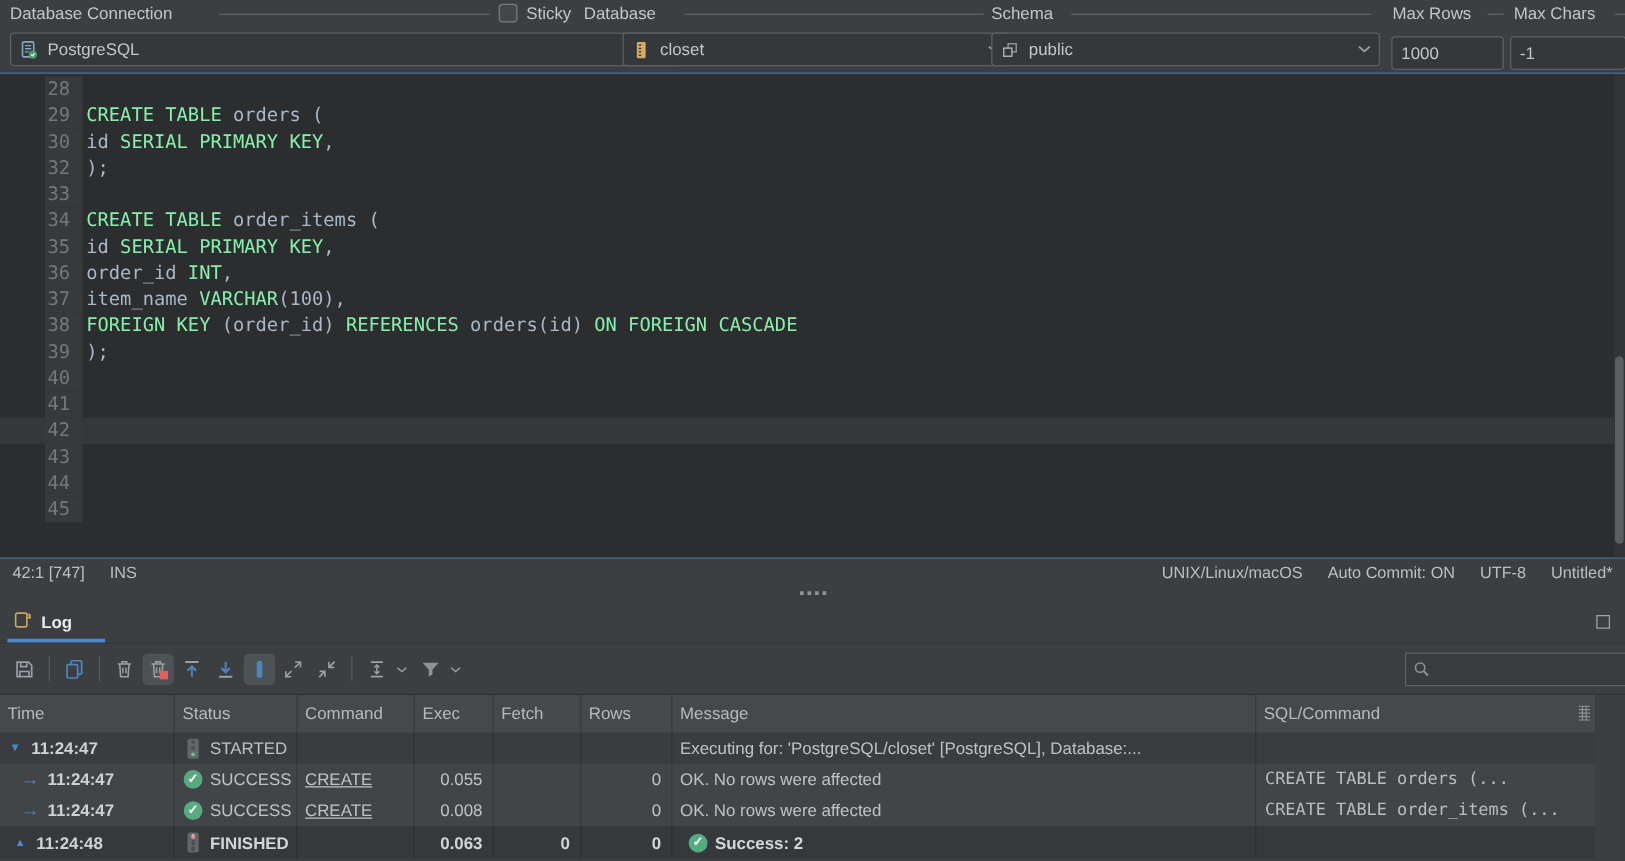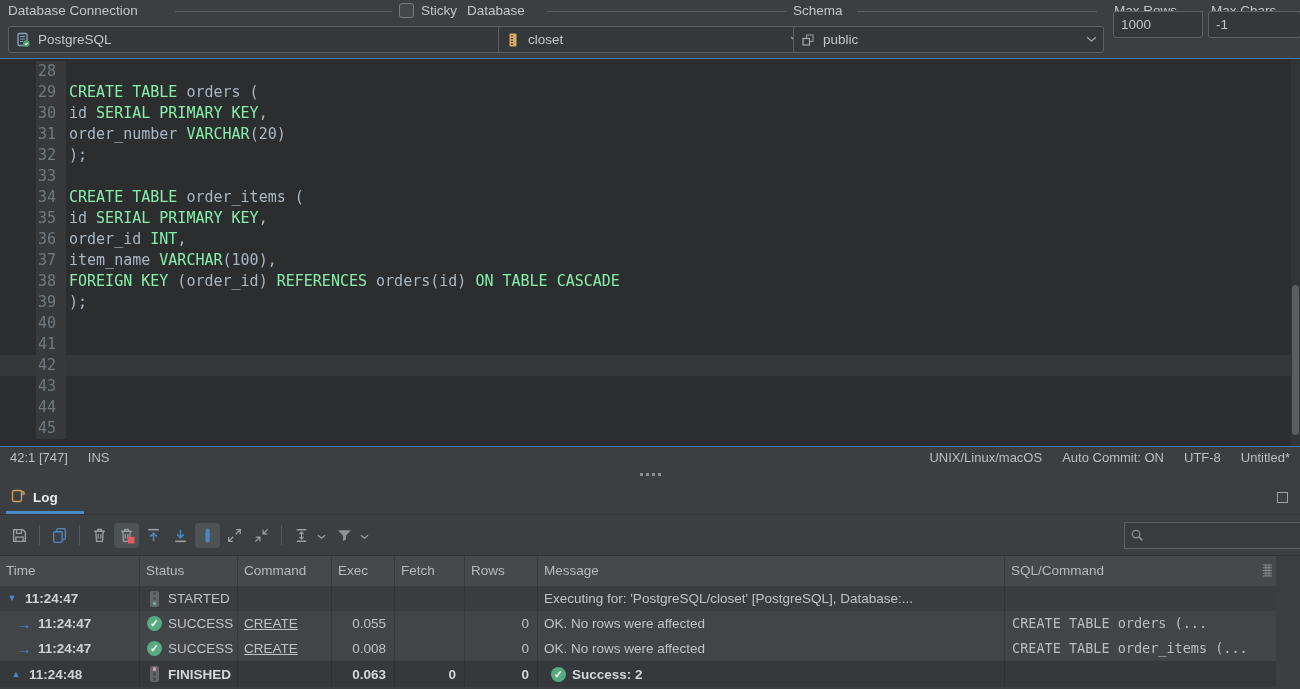--- a/index.html
+++ b/index.html
@@ -11,21 +11,21 @@
   .topbar { position:absolute; top:0; left:0; width:1300px; height:58px; }
   .tlabel { position:absolute; top:3px; font-size:13.5px; color:#c3c6c8; white-space:nowrap; }
   .tline  { position:absolute; top:11px; height:1px; background:#5d6163; }
   .checkbox { position:absolute; top:3px; width:15px; height:15px; border:1.5px solid #787c7e;
     border-radius:3px; background:#43474a; }
   .combo { position:absolute; top:26px; height:27px; background:#35383a;
     border:1px solid #5d6164; border-radius:3px; display:flex; align-items:center;
     color:#c3c6c8; font-size:13.5px; padding:0 6px; }
   .combo .cicon { width:16px; height:16px; margin-right:7px; flex:none; }
   .combo .chev { margin-left:auto; display:flex; }
-  .tinput { position:absolute; top:11px; height:27px; background:#35383a;
+  .tinput { position:absolute; top:29px; height:27px; background:#35383a;
     border:1px solid #5d6164; border-radius:3px; color:#c3c6c8; font-size:13.5px;
     padding:0 7px; outline:none; }
 
   
   .editor { position:absolute; top:58px; left:0; width:1300px; height:389px;
     background:#2b2d2e; border-top:1px solid #4978ad; border-bottom:1px solid #4978ad;
     overflow:hidden; font-family:"DejaVu Sans Mono", monospace; }
   .ed-lines { padding-top:2px; }
   .ed-line { display:flex; height:21px; line-height:21px; font-size:15px; }
   .ed-line.current { background:#353839; }
@@ -182,24 +182,20 @@
         </div>
         <div class="ed-line">
           <span class="ln">29</span>
           <span class="code"><span class="kw">CREATE TABLE</span><span class="pl"> orders (</span></span>
         </div>
         <div class="ed-line">
           <span class="ln">30</span>
           <span class="code"><span class="pl">id </span><span class="kw">SERIAL PRIMARY KEY</span><span class="pl">,</span></span>
         </div>
         <div class="ed-line">
-          <span class="ln">31</span>
-          <span class="code"><span class="pl">order_number </span><span class="kw">VARCHAR</span><span class="pl">(20)</span></span>
-        </div>
-        <div class="ed-line">
           <span class="ln">32</span>
           <span class="code"><span class="pl">);</span></span>
         </div>
         <div class="ed-line">
           <span class="ln">33</span>
           <span class="code"></span>
         </div>
         <div class="ed-line">
           <span class="ln">34</span>
           <span class="code"><span class="kw">CREATE TABLE</span><span class="pl"> order_items (</span></span>
@@ -211,21 +207,21 @@
         <div class="ed-line">
           <span class="ln">36</span>
           <span class="code"><span class="pl">order_id </span><span class="kw">INT</span><span class="pl">,</span></span>
         </div>
         <div class="ed-line">
           <span class="ln">37</span>
           <span class="code"><span class="pl">item_name </span><span class="kw">VARCHAR</span><span class="pl">(100),</span></span>
         </div>
         <div class="ed-line">
           <span class="ln">38</span>
-          <span class="code"><span class="kw">FOREIGN KEY</span><span class="pl"> (order_id) </span><span class="kw">REFERENCES</span><span class="pl"> orders(id) </span><span class="kw">ON TABLE CASCADE</span></span>
+          <span class="code"><span class="kw">FOREIGN KEY</span><span class="pl"> (order_id) </span><span class="kw">REFERENCES</span><span class="pl"> orders(id) </span><span class="kw">ON FOREIGN CASCADE</span></span>
         </div>
         <div class="ed-line">
           <span class="ln">39</span>
           <span class="code"><span class="pl">);</span></span>
         </div>
         <div class="ed-line">
           <span class="ln">40</span>
           <span class="code"></span>
         </div>
         <div class="ed-line">

